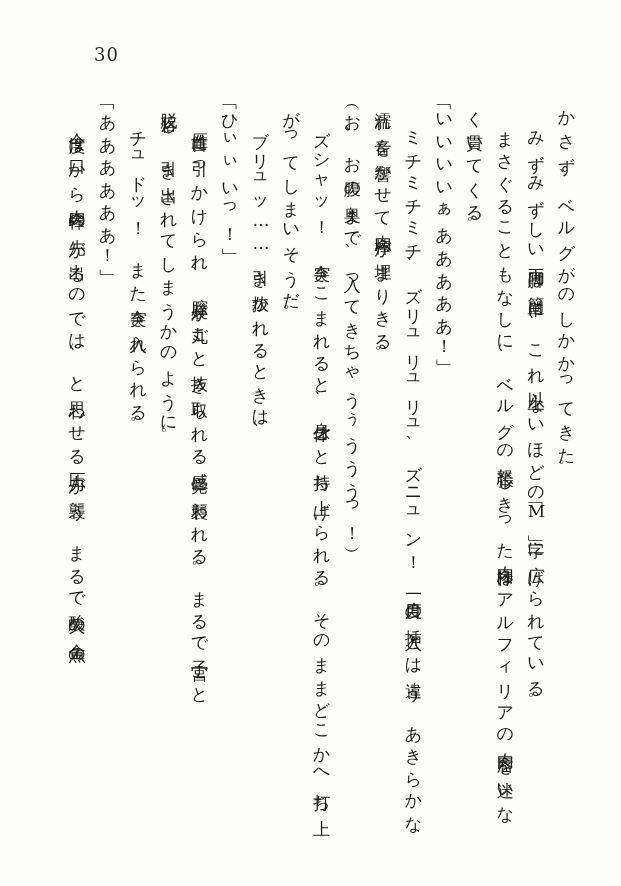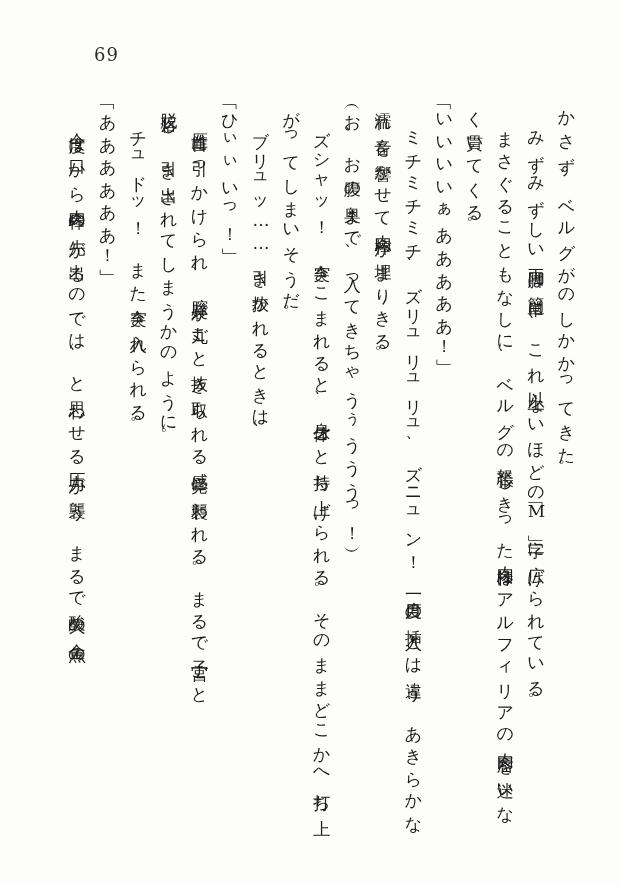--- a/index.html
+++ b/index.html
@@ -42,16 +42,16 @@
   }
   .tcol {
     margin: 0;
     padding: 0;
   }
 </style>
 </head>
 <body>
 
 <div class="page">
-  <div class="page-number">69</div>
+  <div class="page-number">30</div>
 
   <div class="text-block"><div class="tcol">かさず、ベルグがのしかかってきた。</div><div class="tcol">　みずみずしい両脚は簡単に、これ以上ないほどの「M」字に広げられている。</div><div class="tcol">　まさぐることもなしに、ベルグの怒張しきった肉棒はアルフィリアの肉唇を迷いな</div><div class="tcol">く貫いてくる。</div><div class="tcol">「いいいいぁああああ゙あ゙！」</div><div class="tcol">　ミチミチミチ、ズリュリュリュ、ズニュン！　一度目の挿入とは違う、あきらかな</div><div class="tcol">濡れ音を響かせて肉棒が埋まりきる。</div><div class="tcol">（お、お腹の奥まで、入ってきちゃうぅうううっ！）</div><div class="tcol">　ズシャッ！　突きこまれると、身体ごと持ち上げられる。そのままどこかへ打ち上</div><div class="tcol">がってしまいそうだ。</div><div class="tcol">　ブリュッ……引き抜かれるときは、</div><div class="tcol">「ひぃぃいっ！」</div><div class="tcol">　雁首に引っかけられ、膣襞が丸ごと抜き取られる感覚に襲われる。まるで子宮ごと</div><div class="tcol">脱落し、引き出されてしまうかのように。</div><div class="tcol">　チュドッ！　また突き入れられる。</div><div class="tcol">「あ゙あ゙ああああ！」</div><div class="tcol">　今度は口から肉棒の先が出るのでは、と思わせる圧力が襲う。まるで酸欠の金魚の</div></div>
 </div>
 
 </body></html>

